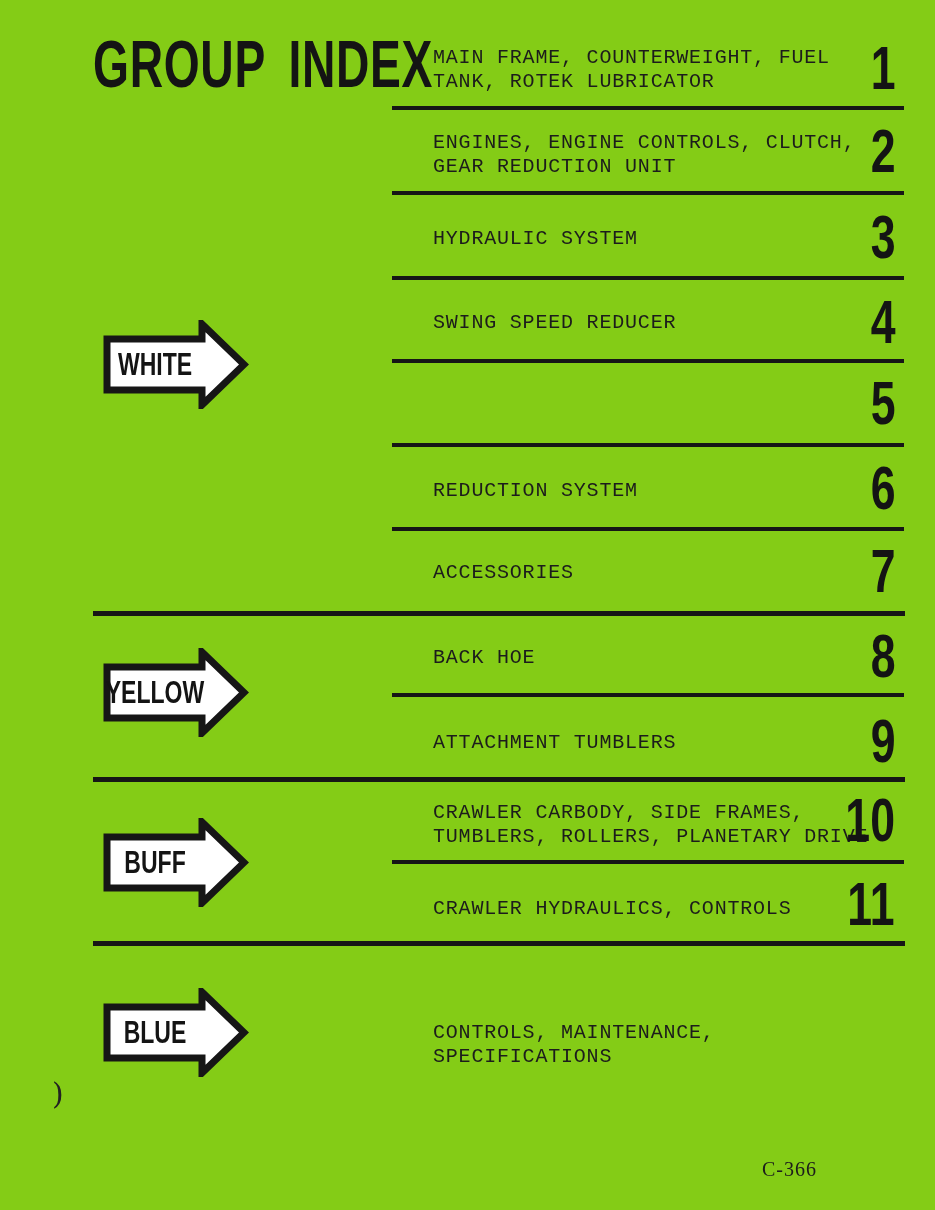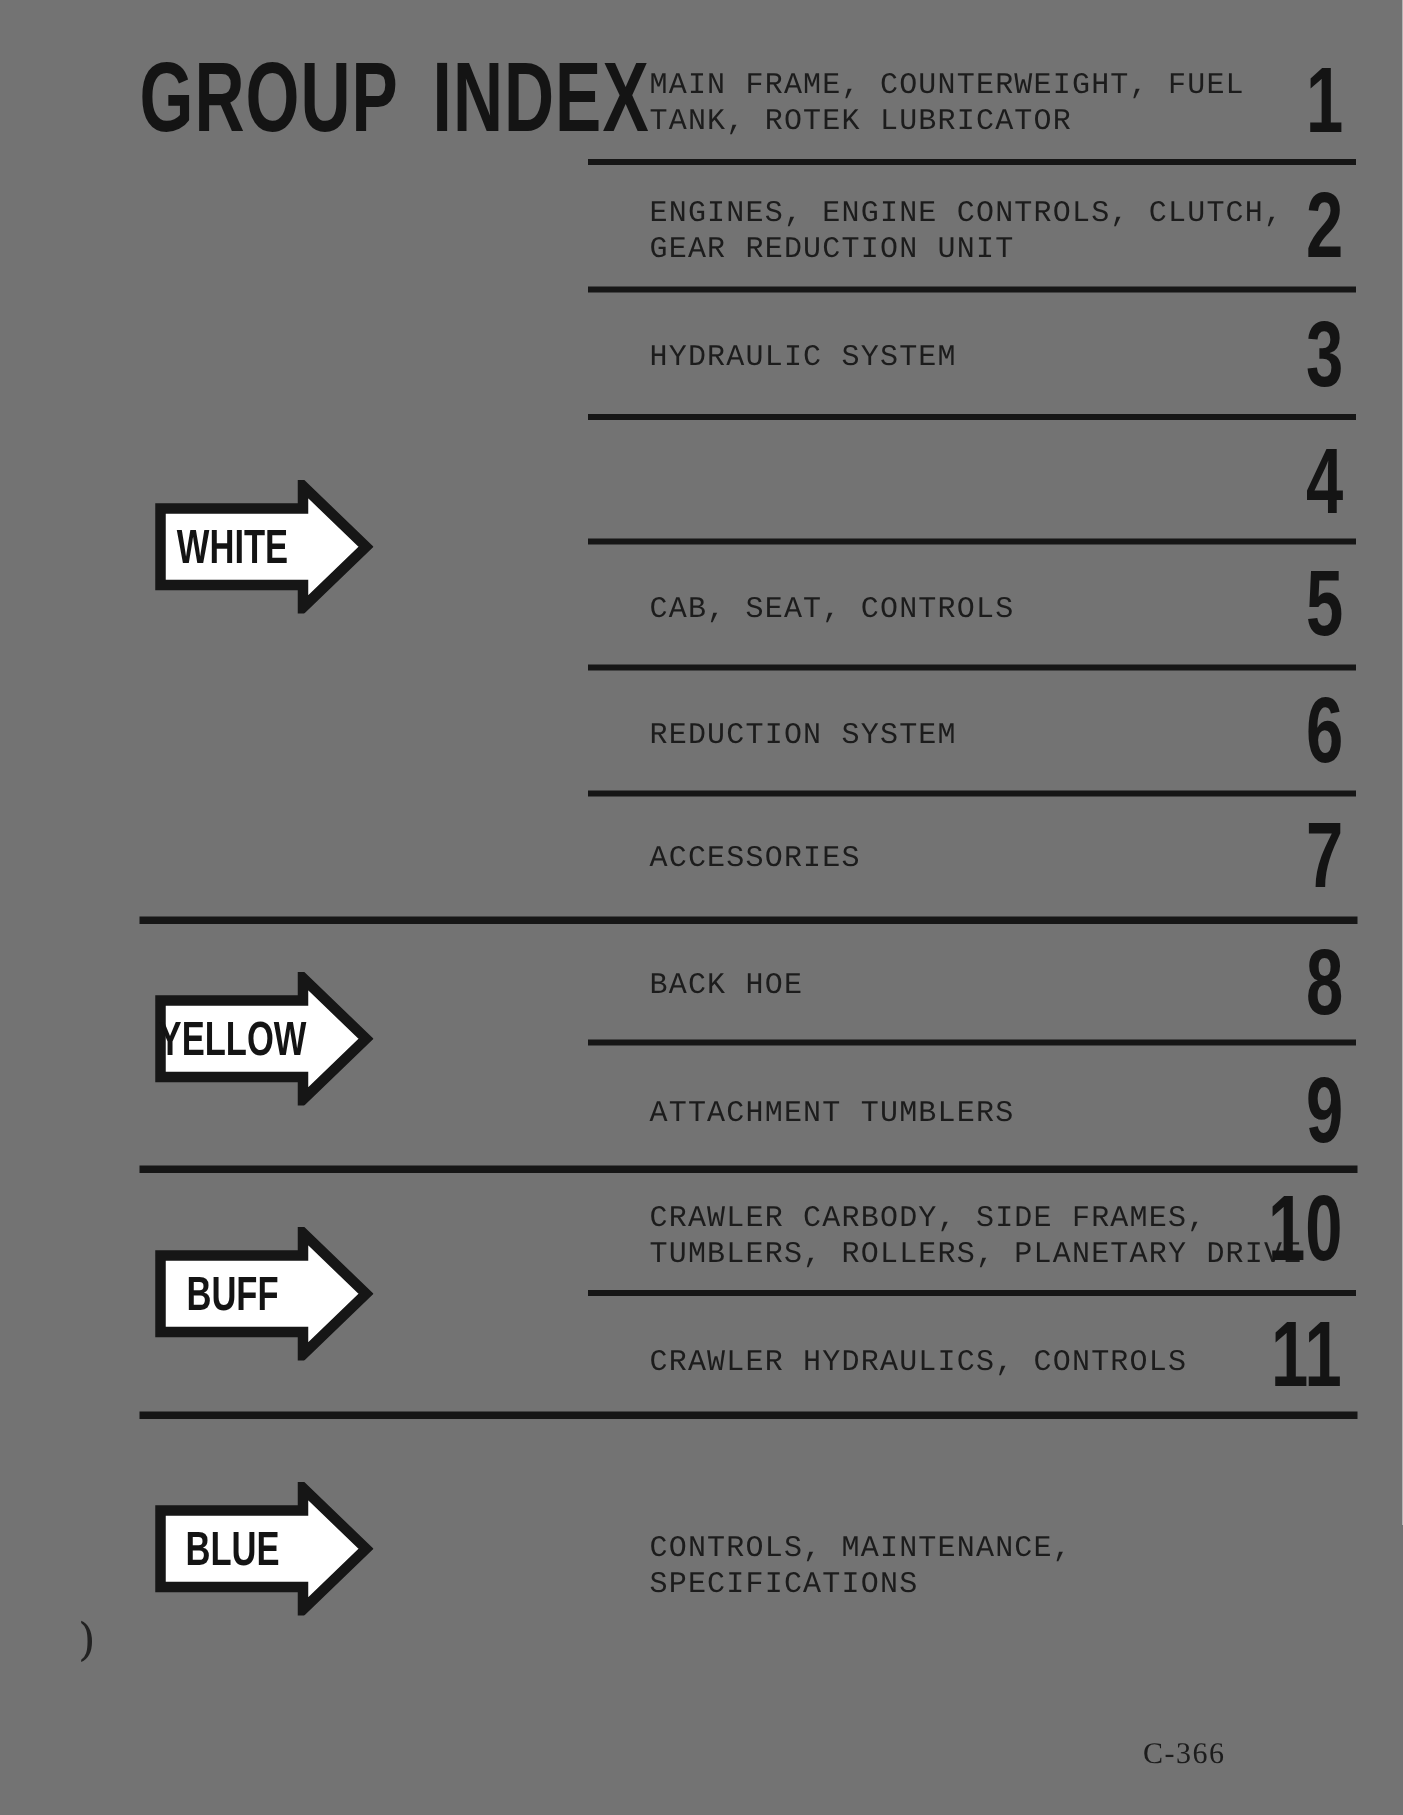--- a/index.html
+++ b/index.html
@@ -4,21 +4,21 @@
 <style>
   html, body {
     margin: 0;
     padding: 0;
     background: #e8e8e8;
   }
   .page {
     position: relative;
     width: 935px;
     height: 1210px;
-    background: #737373;
+    background: #84cc16;
     overflow: hidden;
     font-family: "Liberation Mono", monospace;
     color: #181818;
   }
   
   .page-title {
     position: absolute;
     left: 93px;
     top: 34px;
     margin: 0;
@@ -128,24 +128,24 @@
 
   <div class="row-label" style="top:131px">ENGINES, ENGINE CONTROLS, CLUTCH,
 GEAR REDUCTION UNIT</div>
   <div class="row-number" style="top:122px">2</div>
   <div class="rule short" style="top:191px"></div>
 
   <div class="row-label" style="top:227px">HYDRAULIC SYSTEM</div>
   <div class="row-number" style="top:208px">3</div>
   <div class="rule short" style="top:276px"></div>
 
+  <div class="row-label" style="top:311px">SWING SPEED REDUCER</div>
   <div class="row-number" style="top:293px">4</div>
   <div class="rule short" style="top:359px"></div>
 
-  <div class="row-label" style="top:395px">CAB, SEAT, CONTROLS</div>
   <div class="row-number" style="top:374px">5</div>
   <div class="rule short" style="top:443px"></div>
 
   <div class="row-label" style="top:479px">REDUCTION SYSTEM</div>
   <div class="row-number" style="top:459px">6</div>
   <div class="rule short" style="top:527px"></div>
 
   <div class="row-label" style="top:561px">ACCESSORIES</div>
   <div class="row-number" style="top:542px">7</div>
   <div class="rule full" style="top:611px"></div>

